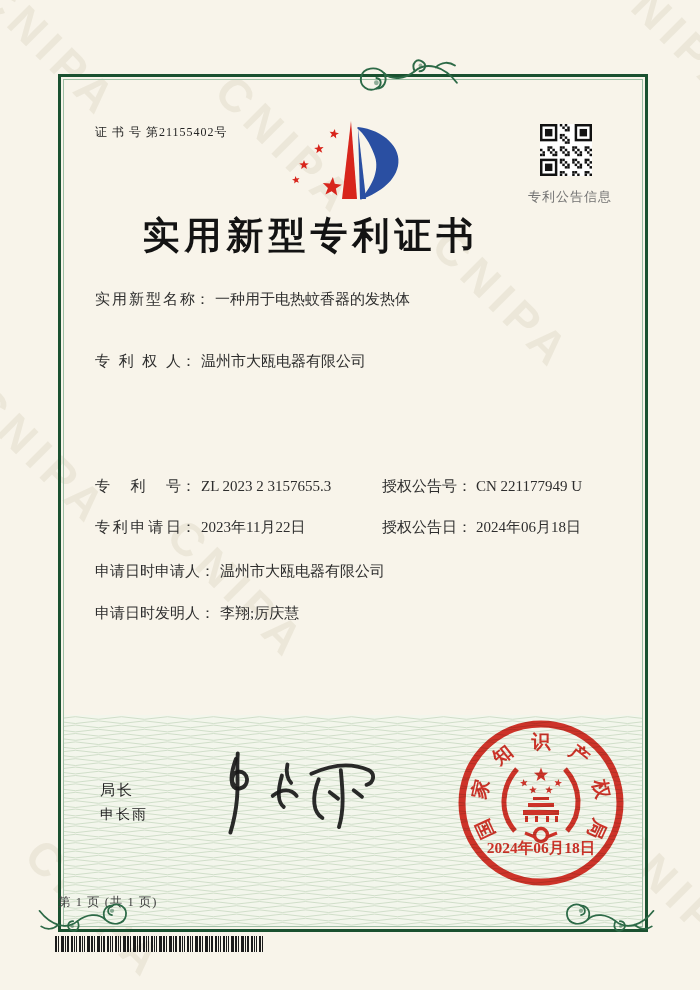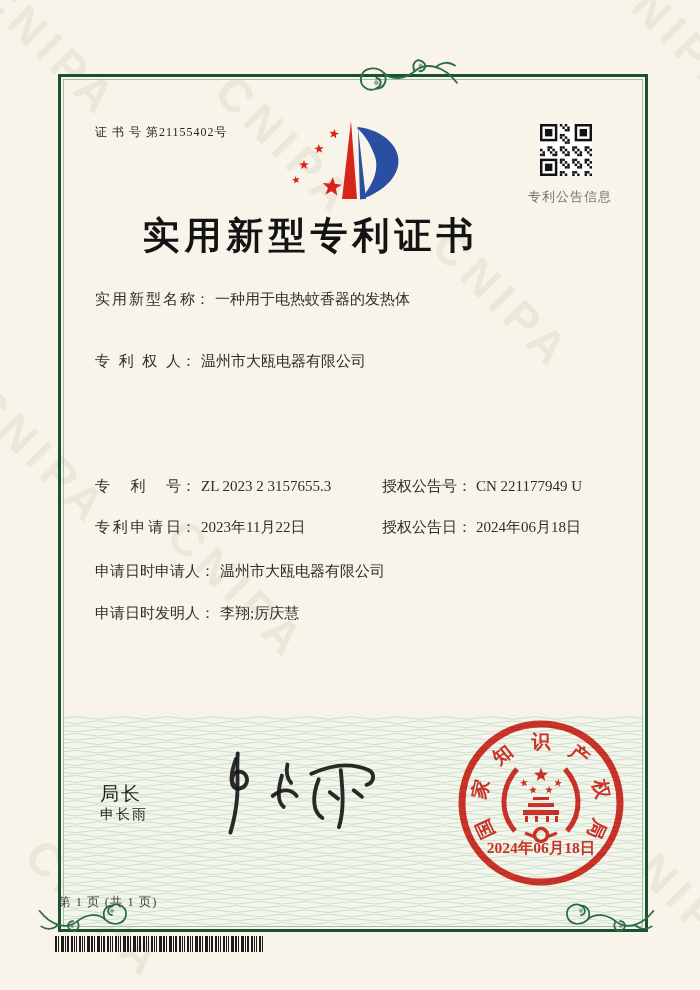--- a/index.html
+++ b/index.html
@@ -55,21 +55,21 @@
   .val{margin-left:5px;}
   .rcol{position:absolute;left:287px;top:0;white-space:nowrap;}
   .rcol .val{margin-left:4px;}
   
   .statement{
     position:absolute;z-index:2;left:82px;top:670px;width:562px;
     font-size:13.5px;line-height:27px;color:#3a3a3a;letter-spacing:.4px;
   }
   .statement .l1{text-indent:28px;}
   
-  .director-title{position:absolute;z-index:3;left:100px;top:781px;font-size:19px;color:#1d1d1d;letter-spacing:2px;}
+  .director-title{position:absolute;z-index:3;left:100px;top:781px;font-size:15px;color:#1d1d1d;letter-spacing:2px;}
   .director-name{position:absolute;z-index:3;left:100px;top:806px;font-size:14px;color:#1d1d1d;letter-spacing:2px;}
   .sig{position:absolute;z-index:3;left:200px;top:748px;}
   .sig path{stroke:#181818;stroke-width:4.2;fill:none;stroke-linecap:round;stroke-linejoin:round;opacity:.92;}
   
   .seal{
     position:absolute;z-index:4;left:453px;top:715px;width:176px;height:176px;
     mix-blend-mode:multiply;opacity:.94;
   }
   .seal-ring{fill:none;stroke:#d7281e;stroke-width:7;}
   .seal-char{fill:#d7281e;font-size:19px;font-weight:bold;font-family:"Liberation Serif","DejaVu Serif",serif;}

